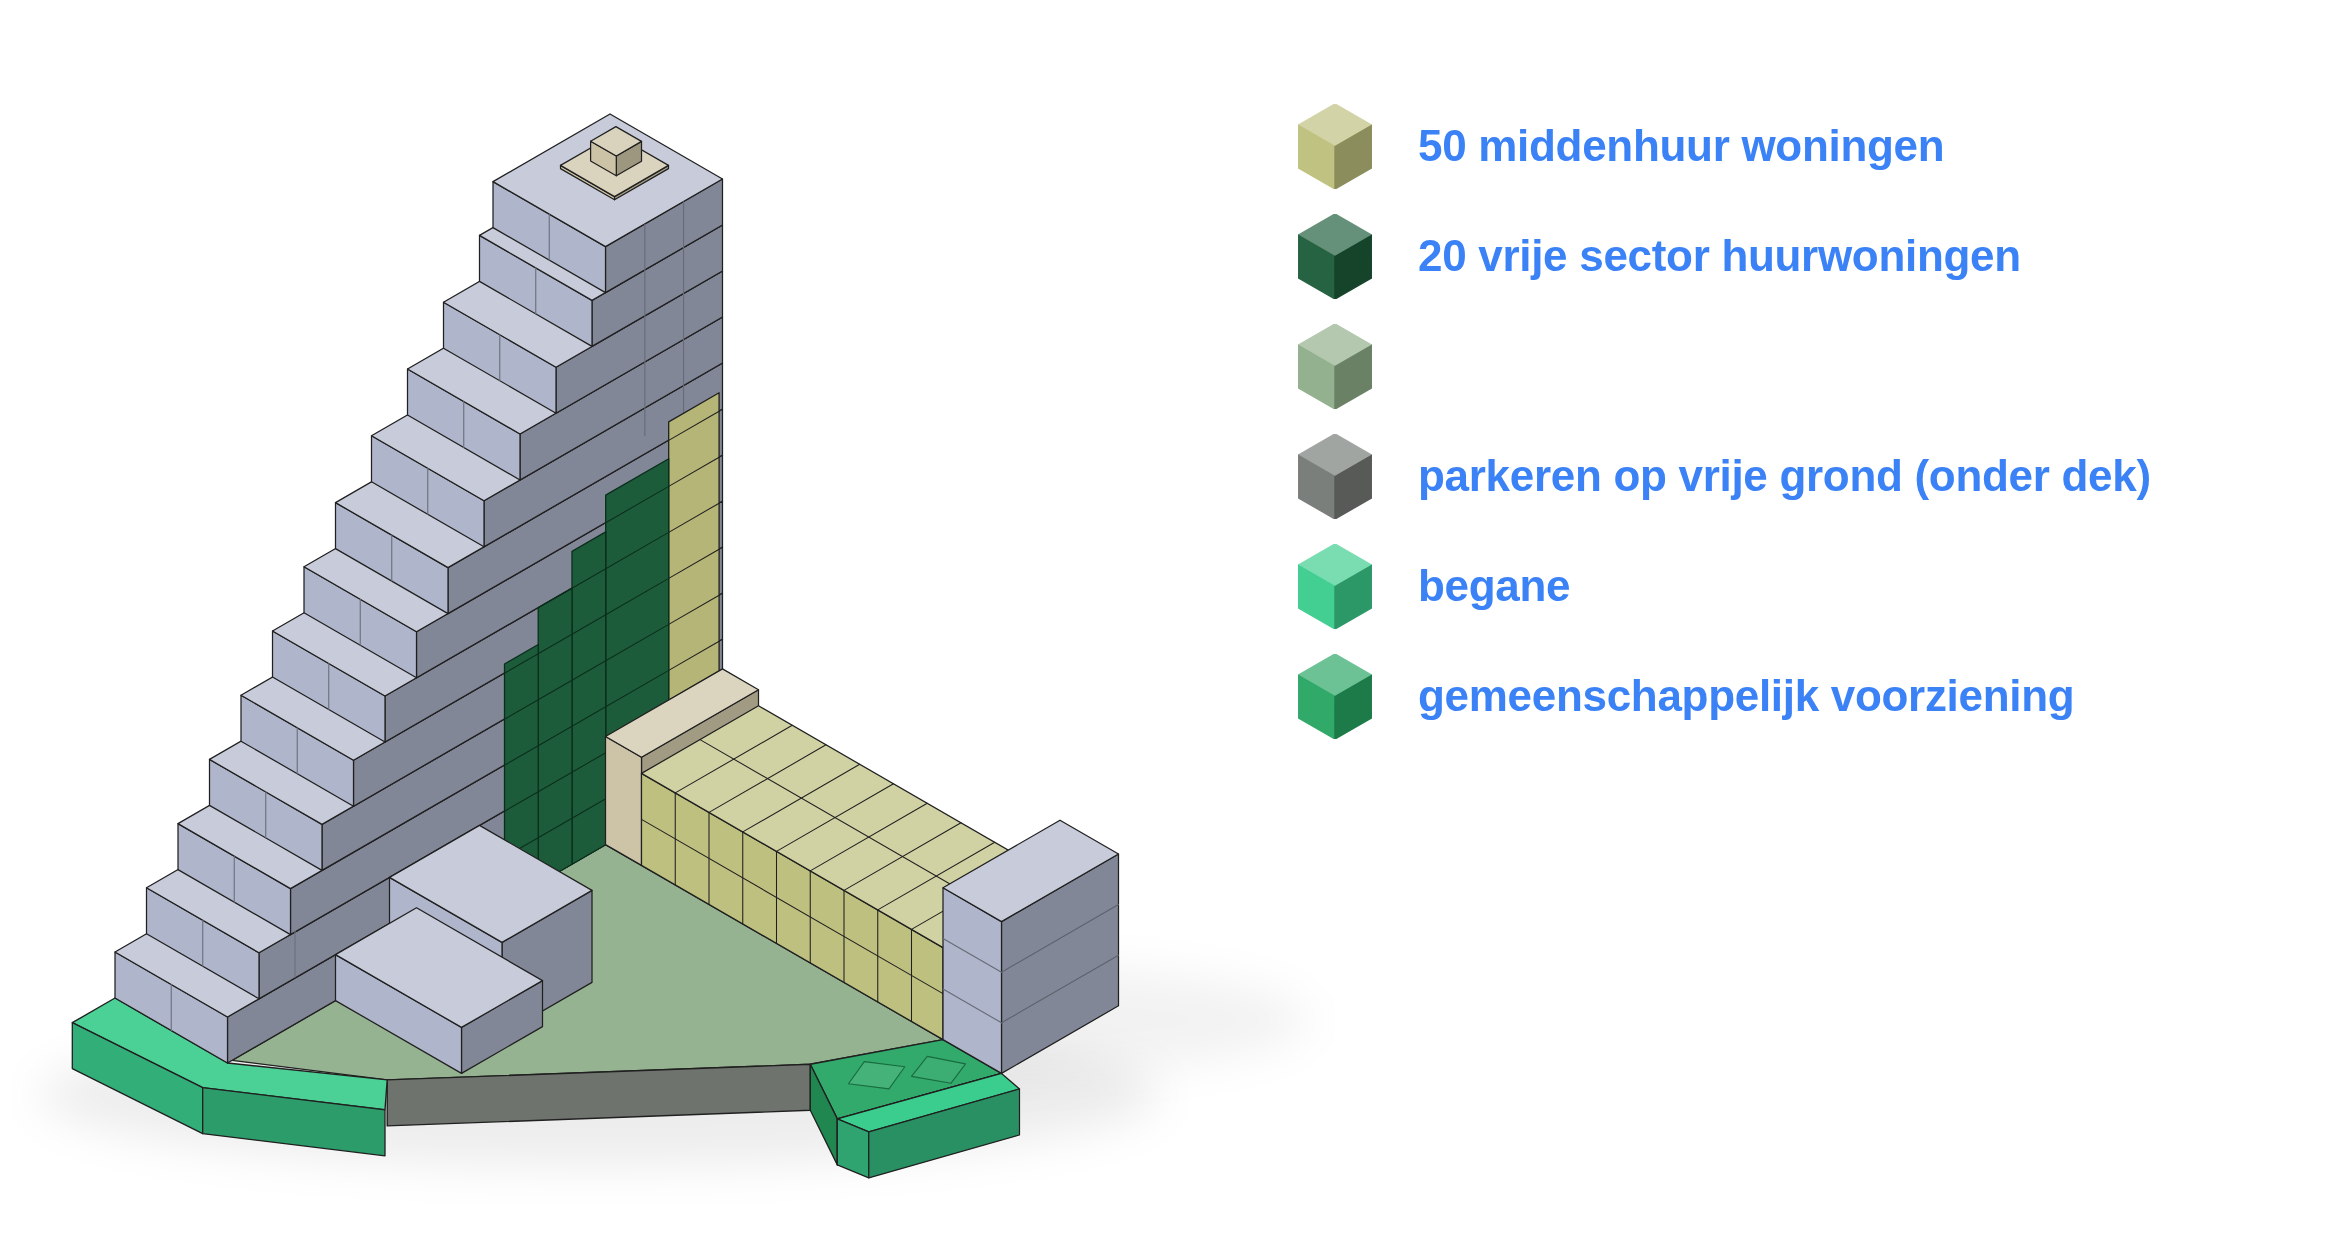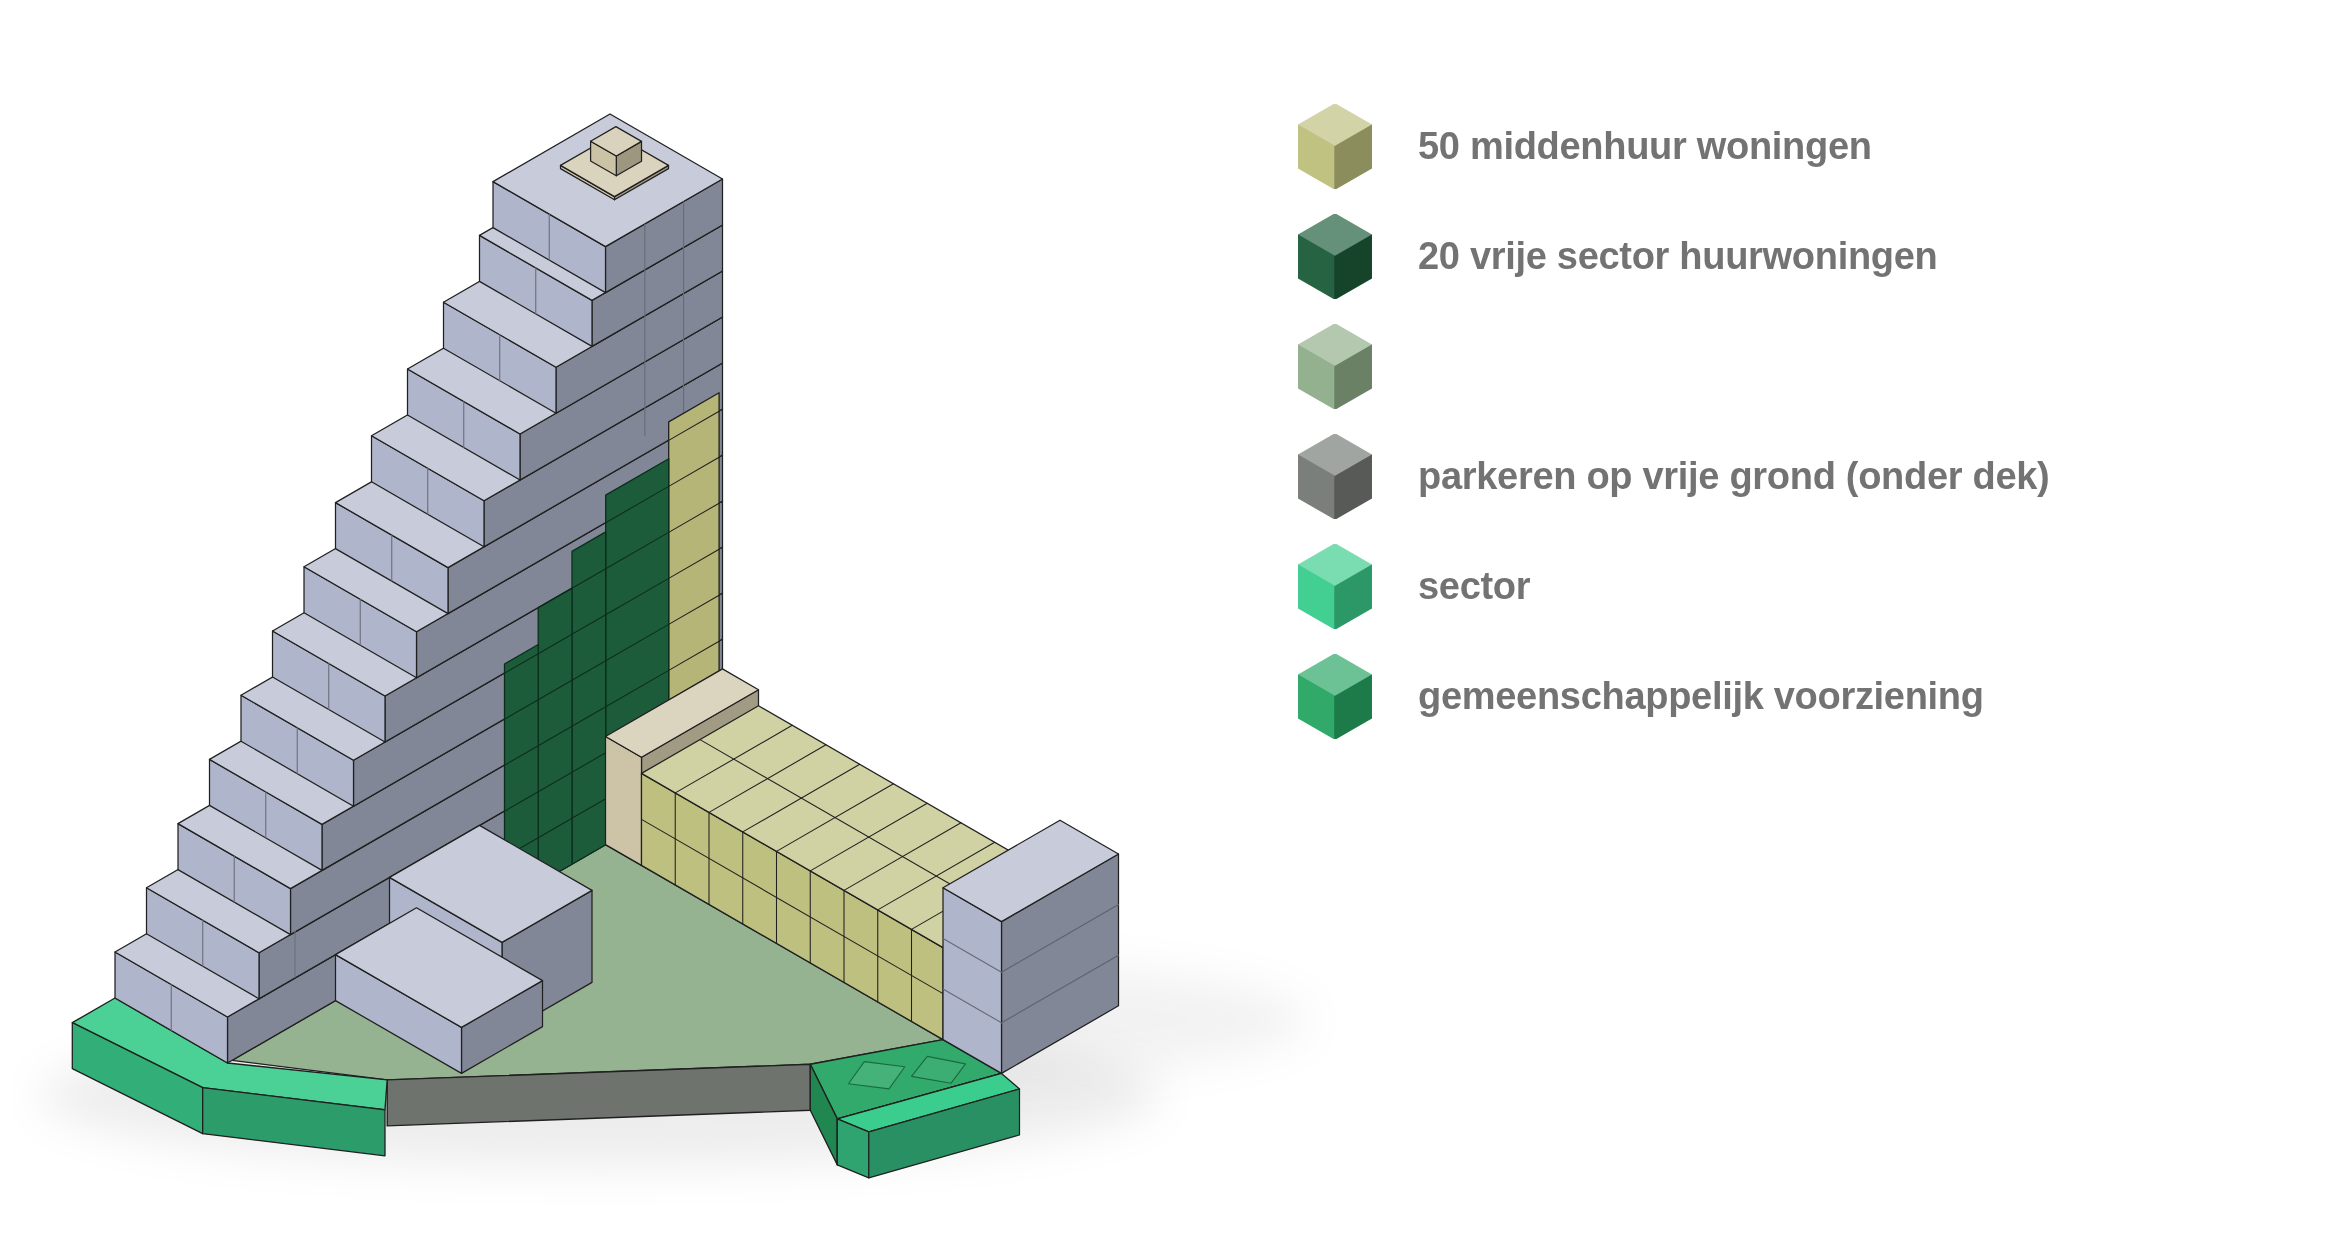--- a/index.html
+++ b/index.html
@@ -5,21 +5,21 @@
   html,body{margin:0;padding:0;background:#ffffff;}
   body{width:2325px;height:1247px;position:relative;overflow:hidden;
        font-family:"Liberation Sans", sans-serif;}
   .stage{position:absolute;inset:0;}
   .scene-svg{position:absolute;left:0;top:0;}
   .legend{position:absolute;left:1298px;top:104px;}
   #legend-list{display:flex;flex-direction:column;gap:26px;}
   .legend-item{display:flex;align-items:center;gap:46px;height:84px;}
   .cube{width:74px;height:85px;flex:0 0 74px;display:inline-flex;}
   .cube svg{width:74px;height:85px;display:block;}
-  .legend-label{font-size:38px;font-weight:700;color:#737373;letter-spacing:-0.3px;white-space:nowrap;}
+  .legend-label{font-size:44px;font-weight:700;color:#3b82f6;letter-spacing:-0.3px;white-space:nowrap;}
 </style>
 </head>
 <body>
 
 <div class="stage">
   <svg id="scene" class="scene-svg" width="2325" height="1247" viewBox="0 0 2325 1247">
       <defs>
         <filter id="soft" x="-50%" y="-50%" width="200%" height="200%">
           <feGaussianBlur stdDeviation="22"></feGaussianBlur>
         </filter>
@@ -249,21 +249,21 @@
   </div>
 
   <div class="legend-item">
     <span class="cube">
             <svg viewBox="-26 -30 52 60">
               <polygon points="0,-30 26,-15 0,0 -26,-15" fill="rgb(122,221,177)" stroke="rgb(122,221,177)" stroke-width="1" stroke-linejoin="round"></polygon>
               <polygon points="-26,-15 0,0 0,30 -26,15" fill="rgb(67,207,146)" stroke="rgb(67,207,146)" stroke-width="1" stroke-linejoin="round"></polygon>
               <polygon points="0,0 26,-15 26,15 0,30" fill="rgb(44,152,104)" stroke="rgb(44,152,104)" stroke-width="1" stroke-linejoin="round"></polygon>
             </svg>
           </span>
-    <span class="legend-label">sector</span>
+    <span class="legend-label">begane</span>
   </div>
 
   <div class="legend-item">
     <span class="cube">
             <svg viewBox="-26 -30 52 60">
               <polygon points="0,-30 26,-15 0,0 -26,-15" fill="rgb(108,194,149)" stroke="rgb(108,194,149)" stroke-width="1" stroke-linejoin="round"></polygon>
               <polygon points="-26,-15 0,0 0,30 -26,15" fill="rgb(48,169,105)" stroke="rgb(48,169,105)" stroke-width="1" stroke-linejoin="round"></polygon>
               <polygon points="0,0 26,-15 26,15 0,30" fill="rgb(29,122,73)" stroke="rgb(29,122,73)" stroke-width="1" stroke-linejoin="round"></polygon>
             </svg>
           </span>

